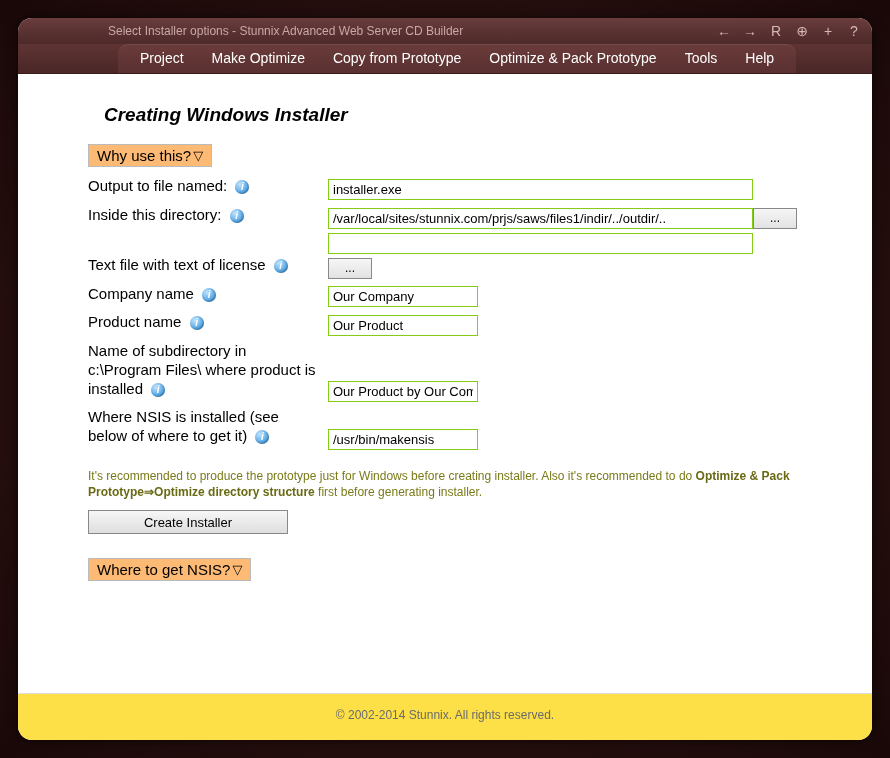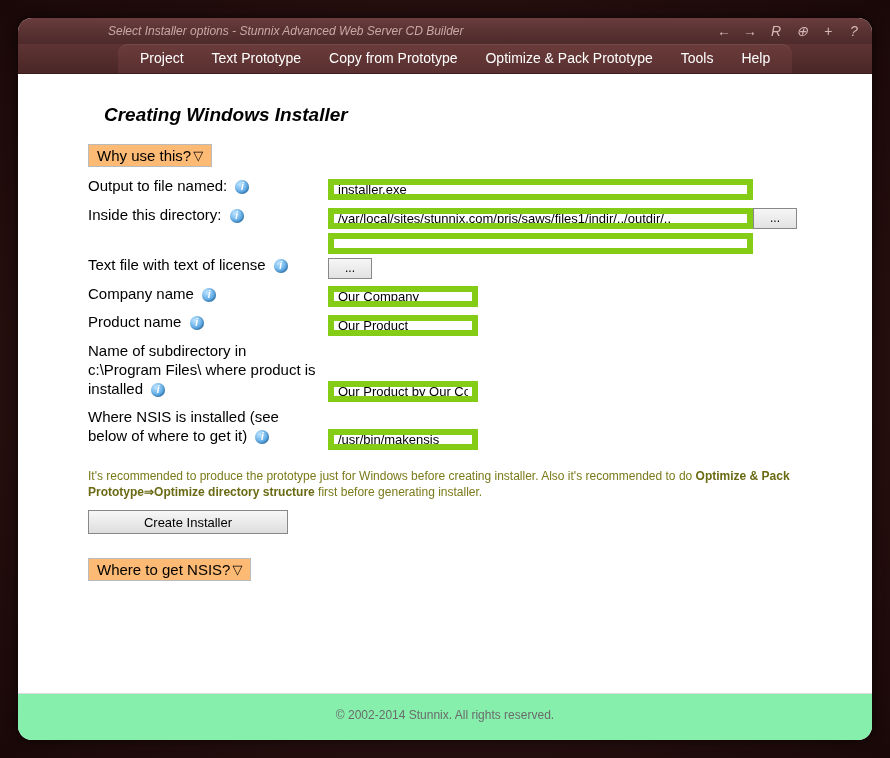--- a/index.html
+++ b/index.html
@@ -29,21 +29,20 @@
   }
   .titlebar {
     background: linear-gradient(#6a3d3d, #5a3232 50%, #4e2a2a);
     height: 26px;
     display: flex;
     align-items: center;
     padding: 0 0 0 90px;
     color: #c9a8a8;
     font-size: 12px;
     position: relative;
-    font-style: italic;
   }
   .titlebar .controls {
     position: absolute;
     right: 10px;
     top: 0;
     height: 26px;
     display: flex;
     align-items: center;
     gap: 10px;
     color: #d6b8b8;
@@ -127,21 +126,21 @@
     font-weight: bold;
     text-align: center;
     line-height: 14px;
     vertical-align: middle;
     margin-left: 4px;
     box-shadow: inset -1px -1px 2px rgba(0,0,0,0.25);
   }
   .info-icon::after { content: "i"; }
   .field { flex: 1; padding-top: 2px; }
   .txt {
-    border: 6px solid #84cc16;
+    border: 1px solid #84cc16;
     background: #fff;
     font-family: Arial, sans-serif;
     font-size: 13px;
     padding: 2px 4px;
     height: 21px;
   }
   .txt.full { width: 425px; }
   .txt.med { width: 150px; }
   .btn-small {
     border: 1px solid #888;
@@ -163,21 +162,21 @@
   .create-btn {
     margin-top: 10px;
     width: 200px;
     height: 24px;
     border: 1px solid #888;
     background: linear-gradient(#f7f7f7,#dedede);
     font-size: 13px;
     cursor: pointer;
   }
   .footer {
-    background: #86efac;
+    background: #fde047;
     text-align: center;
     font-size: 12px;
     color: #6b6b6b;
     padding: 14px 0 18px 0;
     border-top: 1px solid #ddd;
   }
   .dir-row { display:flex; gap:0; align-items:flex-start; }
 </style>
 </head>
 <body>
@@ -193,21 +192,21 @@
         <span class="ctrl-icon">R</span>
         <span class="ctrl-icon">⊕</span>
         <span class="ctrl-icon">+</span>
         <span class="ctrl-icon">?</span>
       </div>
     </div>
 
     <div class="menubar">
       <div class="tab-wrap">
         <a>Project</a>
-        <a>Text Prototype</a>
+        <a>Make Optimize</a>
         <a>Copy from Prototype</a>
         <a>Optimize &amp; Pack Prototype</a>
         <a>Tools</a>
         <a>Help</a>
       </div>
     </div>
 
     <div class="content">
       <h2 class="page-title">Creating Windows Installer</h2>
 

